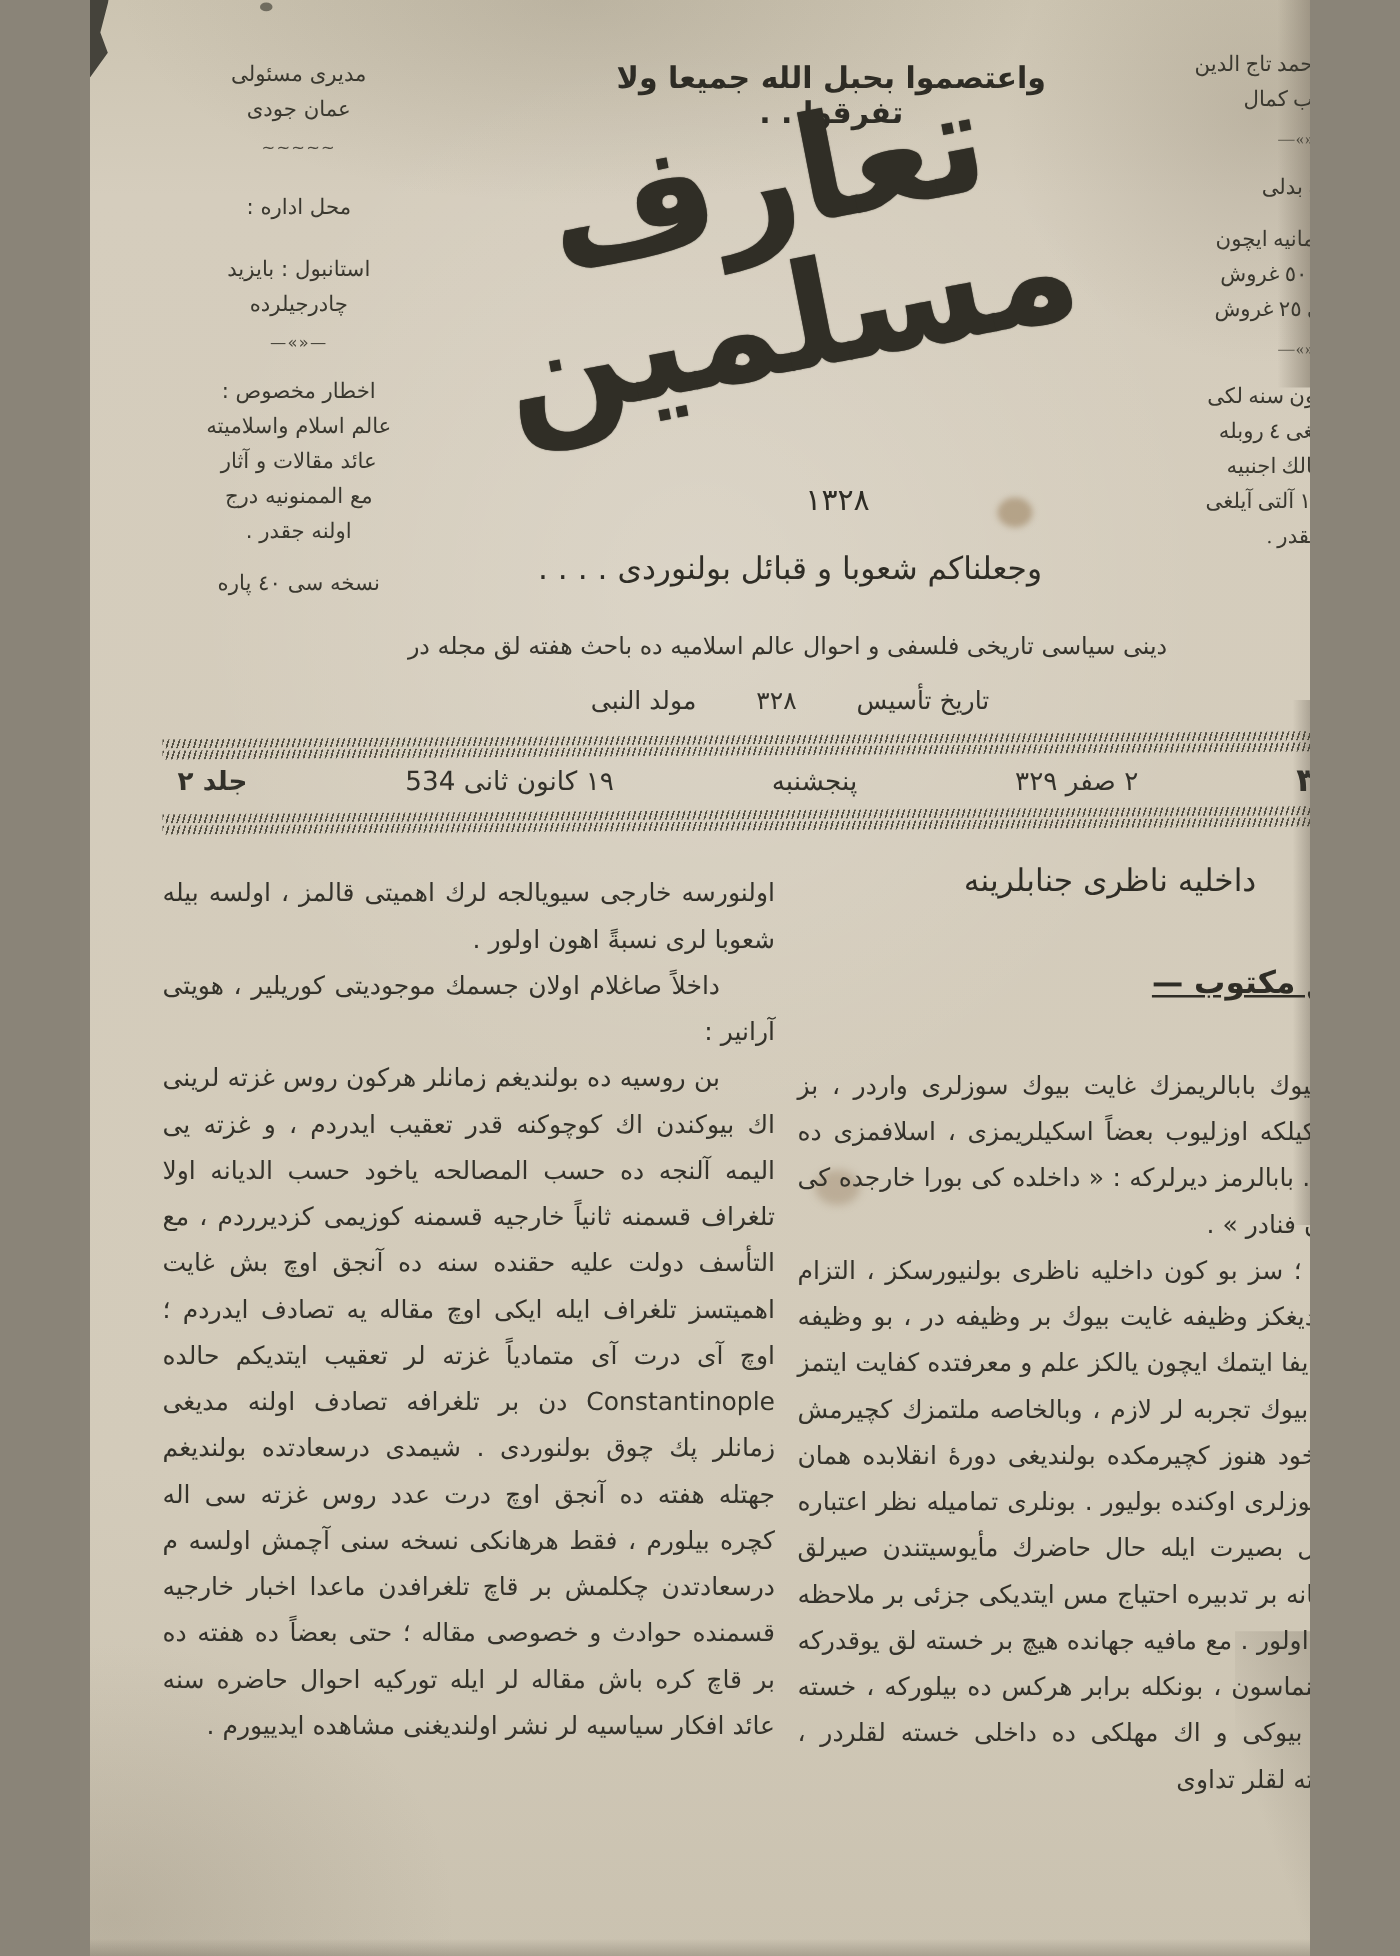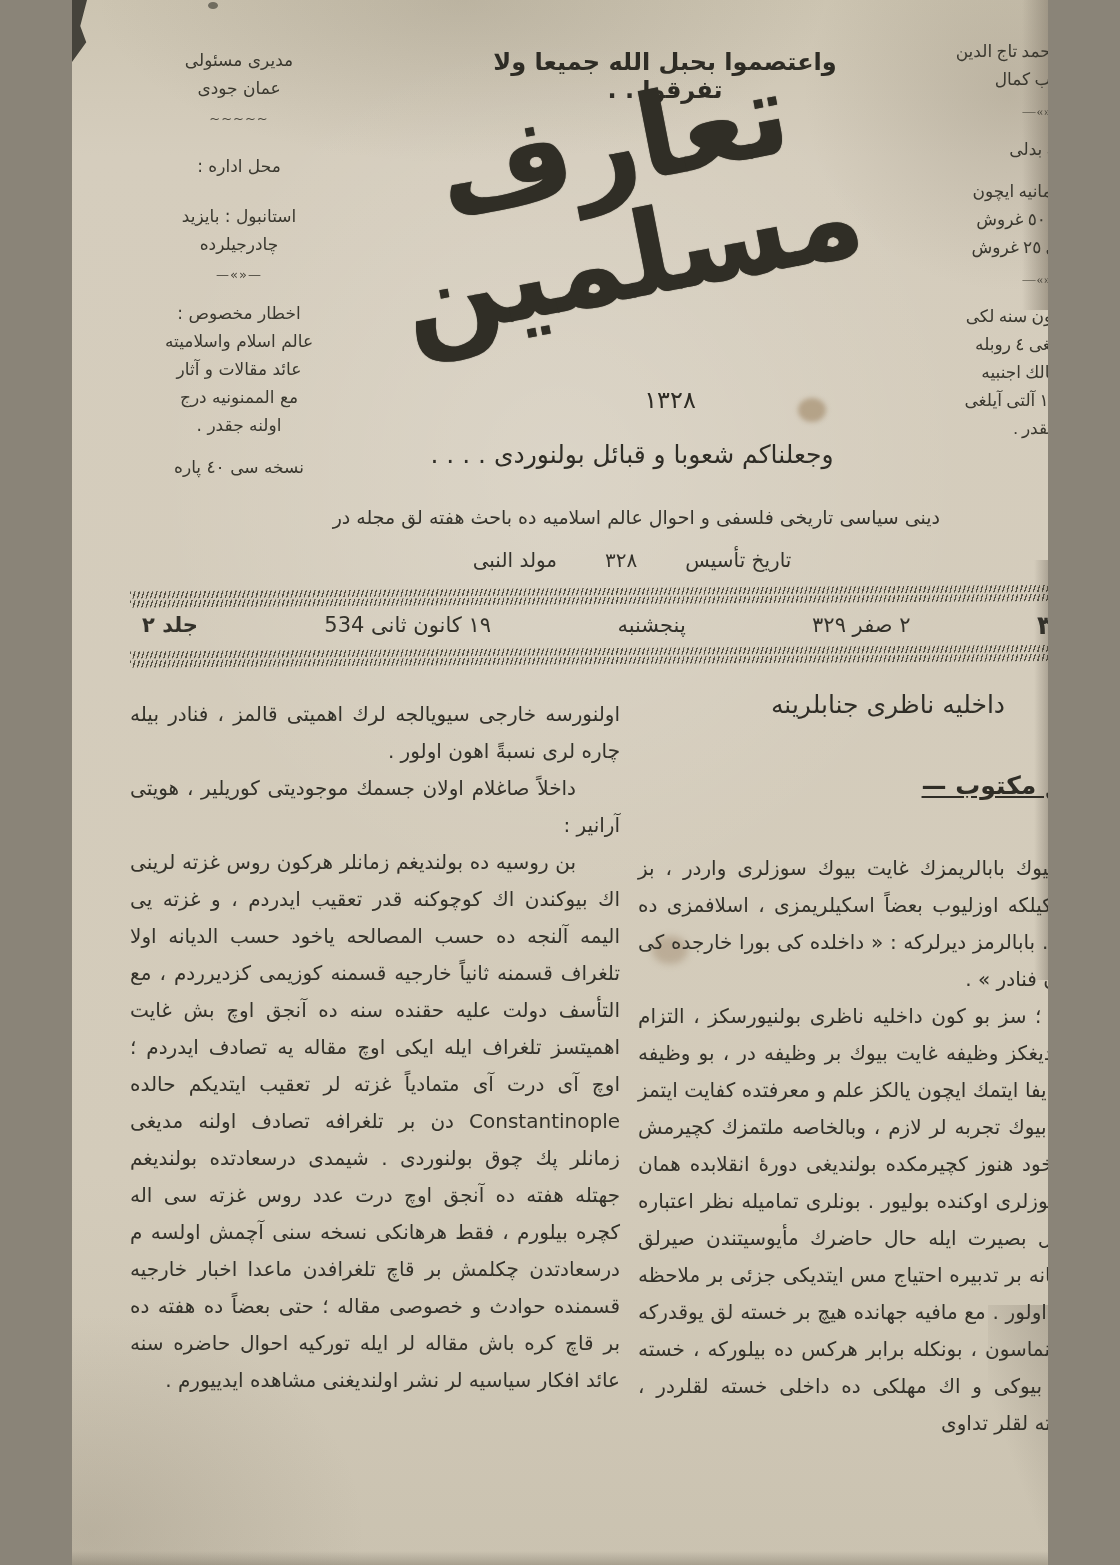--- a/index.html
+++ b/index.html
@@ -33,21 +33,21 @@
   .bottom-edge{left:0;bottom:0;width:100%;height:14px;background:linear-gradient(0deg,rgba(105,98,84,.35),transparent);}
   .right-curl{right:0;bottom:0;width:60px;height:260px;background:linear-gradient(250deg,rgba(110,102,88,.30),transparent 60%);}
   
   .verse-top{left:388px;top:48px;width:410px;text-align:center;font-size:24px;font-weight:bold;color:#2e2c25;}
   .masthead-title{left:330px;top:86px;width:460px;height:310px;transform:rotate(-11deg);
     font-size:116px;line-height:.98;font-weight:bold;text-align:center;color:#302e26;letter-spacing:-3px;
     text-shadow:0 0 1px rgba(48,46,38,.8);}
   .masthead-year{left:420px;top:386px;width:320px;text-align:center;font-size:24px;color:#2e2c25;
     direction:ltr;letter-spacing:36px;text-indent:36px;}
   .verse-bottom{left:290px;top:440px;width:540px;text-align:center;font-size:25px;color:#2f2d26;}
-  .tagline{left:248px;top:506px;width:620px;text-align:right;font-size:19px;color:#36342c;}
+  .tagline{left:248px;top:506px;width:620px;text-align:center;font-size:19px;color:#36342c;}
   .founding{left:330px;top:548px;width:460px;display:flex;justify-content:center;gap:48px;font-size:20px;color:#34322b;}
   
   .info-col{text-align:center;font-size:17px;line-height:1.65;color:#3a382f;}
   .info-left{left:60px;top:46px;width:214px;}
   .info-right{left:852px;top:38px;width:240px;font-family:Liberation Serif, serif;}
   .divider{font-size:13px;letter-spacing:1px;color:#4a473d;margin:6px 0;}
   .g1{margin-top:22px;} .g2{margin-top:14px;text-align:center;}
   
   .hatch{left:58px;width:1004px;height:7px;transform:rotate(-.4deg);
     background:repeating-linear-gradient(107deg,rgba(62,59,47,.85) 0 1.3px,transparent 1.3px 4.2px);}
@@ -142,18 +142,18 @@
   </div>
 
   <div class="abs col col-right">
     <h2 class="art-heading">داخليه ناظرى جنابلرينه</h2>
     <h3 class="art-subheading">— آچيق مكتوب —</h3>
     <p class="indent">بزم بيوك بابالريمزك غايت بيوك سوزلرى واردر ، بز بوسبتون يكيلكه اوزليوب بعضاً اسكيلريمزى ، اسلافمزى ده خاطرليالم . بابالرمز ديرلركه : « داخلده كى بورا خارجده كى قاصرغه دن فنادر » .</p>
     <p class="indent">افندم ؛ سز بو كون داخليه ناظرى بولنيورسكز ، التزام ايتمش اولديغكز وظيفه غايت بيوك بر وظيفه در ، بو وظيفه يى لايقيله ايفا ايتمك ايچون يالكز علم و معرفتده كفايت ايتمز بلكه غايت بيوك تجربه لر لازم ، وبالخاصه ملتمزك كچيرمش اولديغى ياخود هنوز كچيرمكده بولنديغى دورهٔ انقلابده همان هر كسك كوزلرى اوكنده بوليور . بونلرى تماميله نظر اعتباره الهرق كمال بصيرت ايله حال حاضرك مأيوسيتندن صيرلق ايچون داهيانه بر تدبيره احتياج مس ايتديكى جزئى بر ملاحظه ايله آشكار اولور . مع مافيه جهانده هيچ بر خسته لق يوقدركه دواسى بولنماسون ، بونكله برابر هركس ده بيلوركه ، خسته لقلرك اك بيوكى و اك مهلكى ده داخلى خسته لقلردر ، داخلى خسته لقلر تداوى</p>
   </div>
 
   <div class="abs col col-left">
-    <p>اولنورسه خارجى سيويالجه لرك اهميتى قالمز ، فنادر بيله چاره لرى نسبةً اهون اولور .</p>
+    <p>اولنورسه خارجى سيويالجه لرك اهميتى قالمز ، اولسه بيله شعوبا لرى نسبةً اهون اولور .</p>
     <p class="indent">داخلاً صاغلام اولان جسمك موجوديتى كوريلير ، هويتى آرانير :</p>
     <p class="indent">بن روسيه ده بولنديغم زمانلر هركون روس غزته لرينى اك بيوكندن اك كوچوكنه قدر تعقيب ايدردم ، و غزته يى اليمه آلنجه ده حسب المصالحه ياخود حسب الديانه اولا تلغراف قسمنه ثانياً خارجيه قسمنه كوزيمى كزديرردم ، مع التأسف دولت عليه حقنده سنه ده آنجق اوچ بش غايت اهميتسز تلغراف ايله ايكى اوچ مقاله يه تصادف ايدردم ؛ اوچ آى درت آى متمادياً غزته لر تعقيب ايتديكم حالده Constantinople دن بر تلغرافه تصادف اولنه مديغى زمانلر پك چوق بولنوردى . شيمدى درسعادتده بولنديغم جهتله هفته ده آنجق اوچ درت عدد روس غزته سى اله كچره بيلورم ، فقط هرهانكى نسخه سنى آچمش اولسه م درسعادتدن چكلمش بر قاچ تلغرافدن ماعدا اخبار خارجيه قسمنده حوادث و خصوصى مقاله ؛ حتى بعضاً ده هفته ده بر قاچ كره باش مقاله لر ايله توركيه احوال حاضره سنه عائد افكار سياسيه لر نشر اولنديغنى مشاهده ايدييورم .</p>
   </div>
 
 </div>
 
 </body></html>

